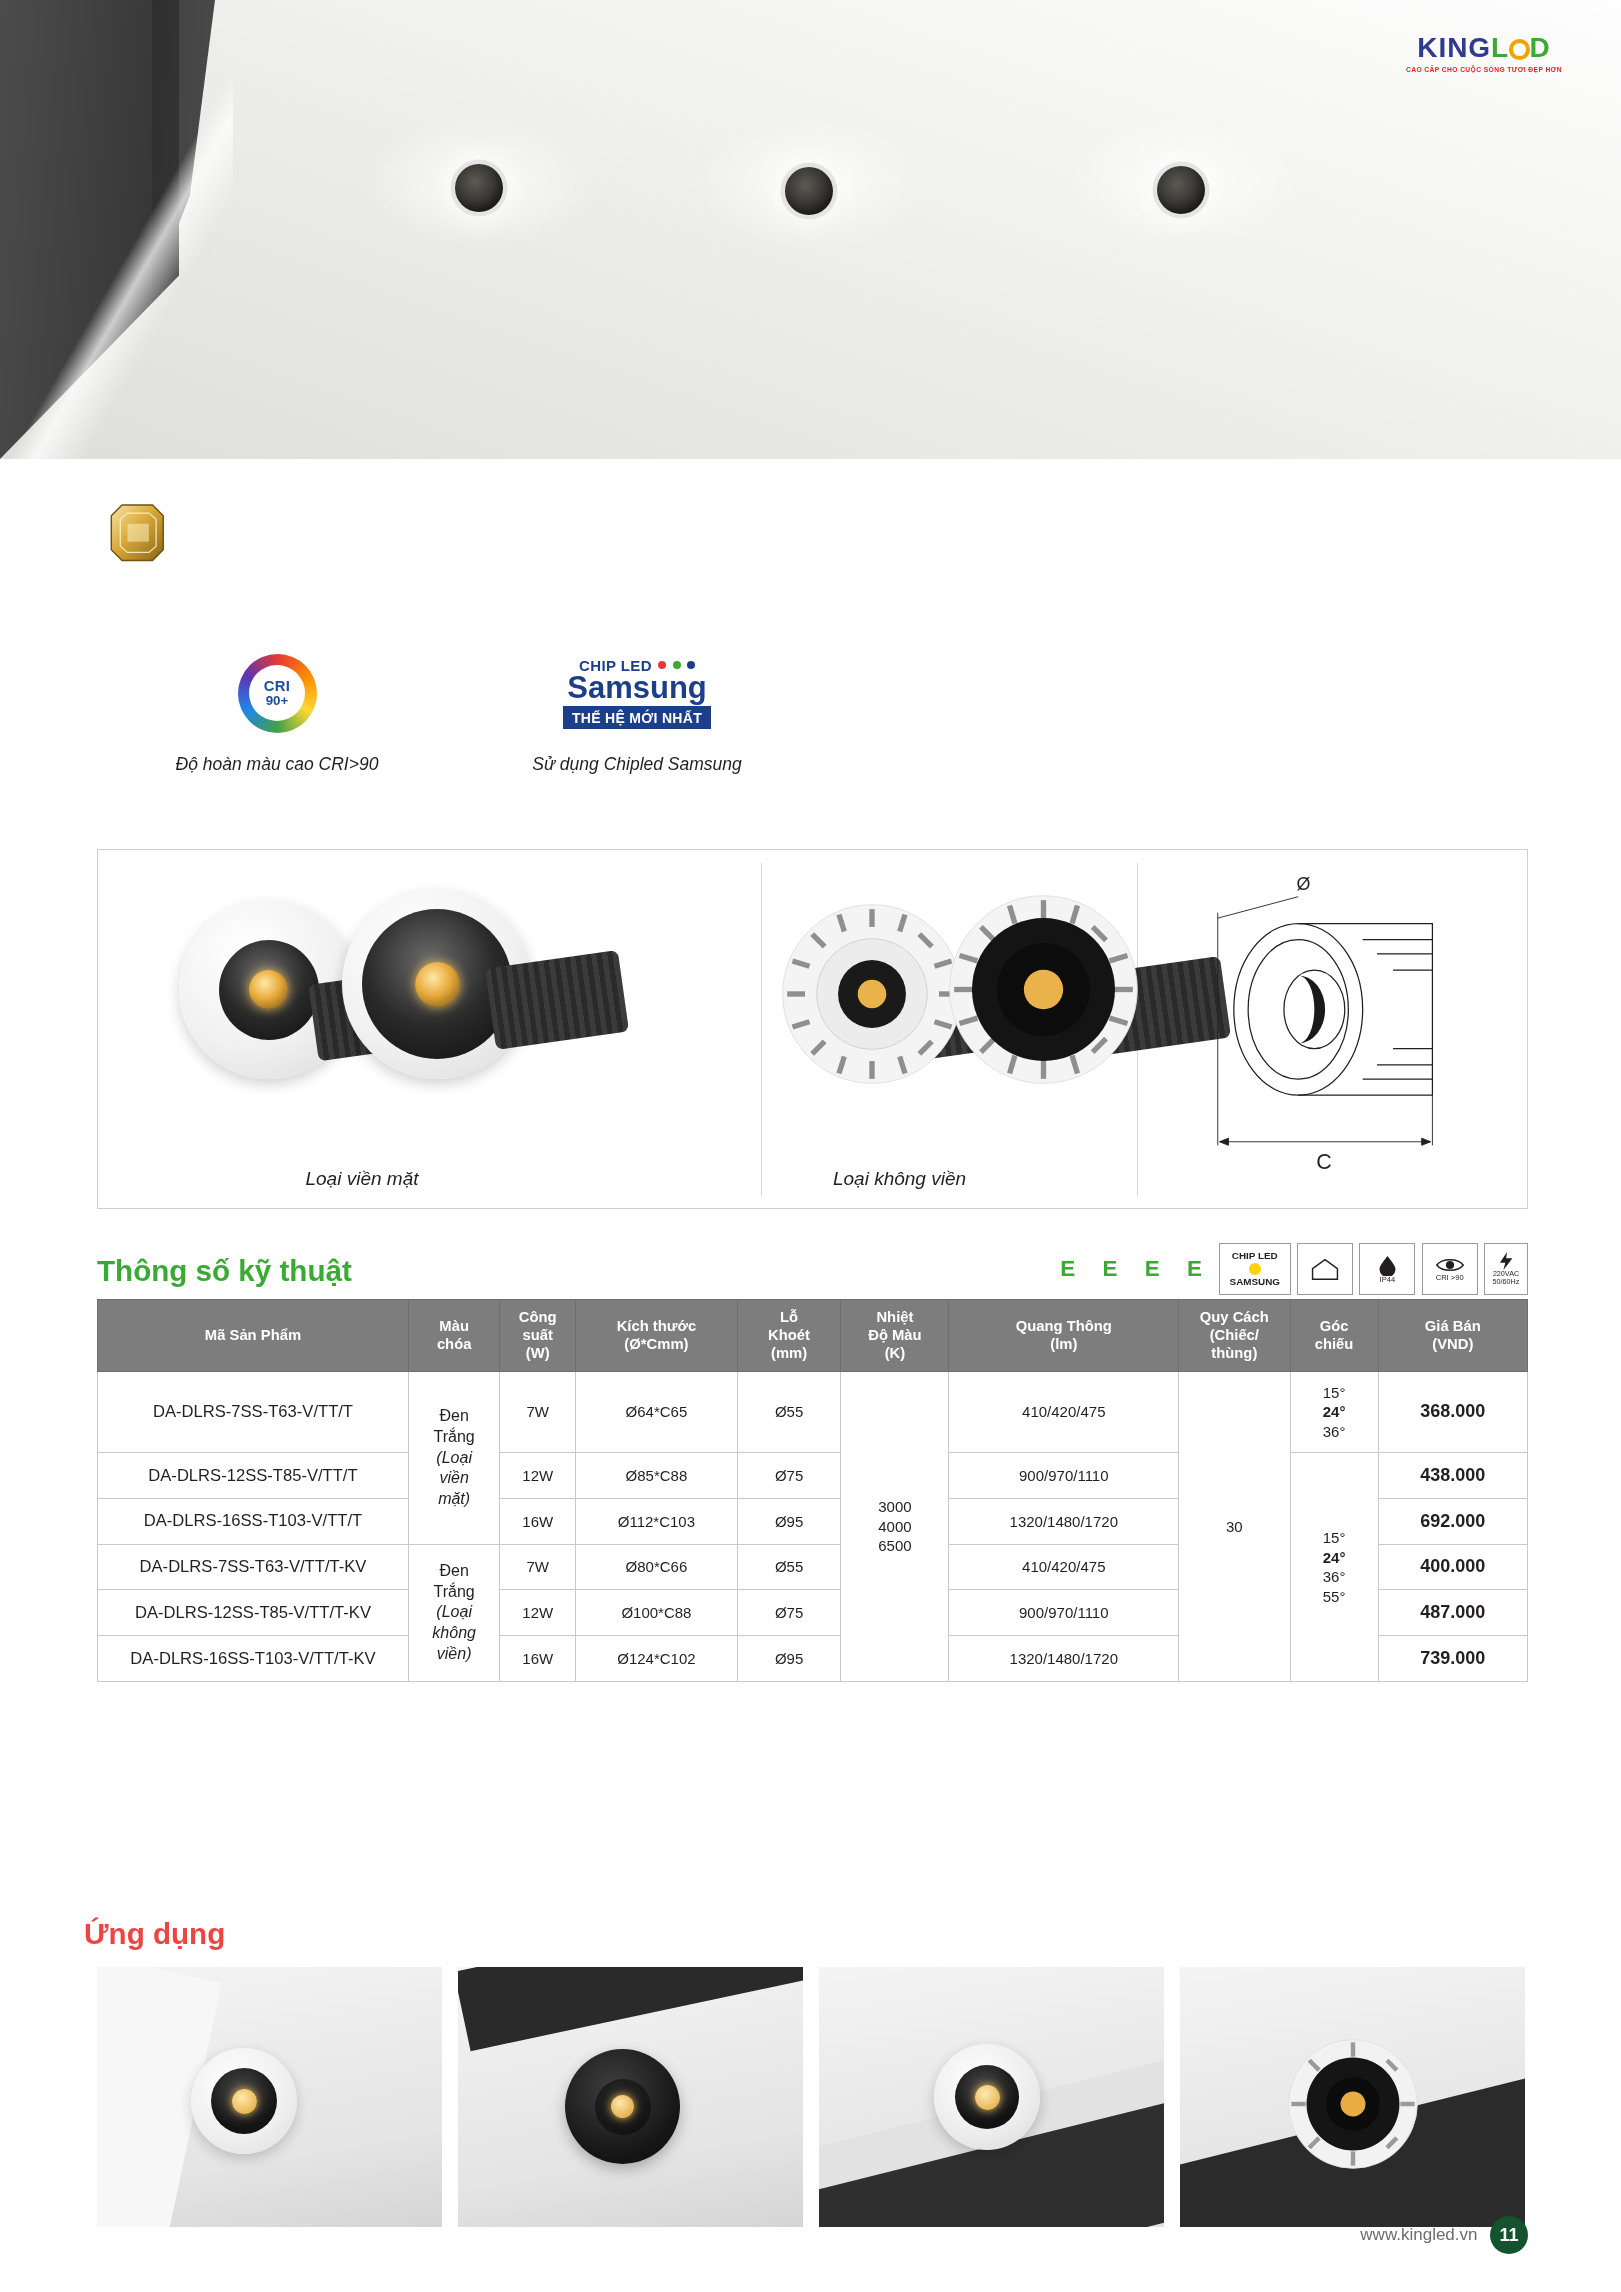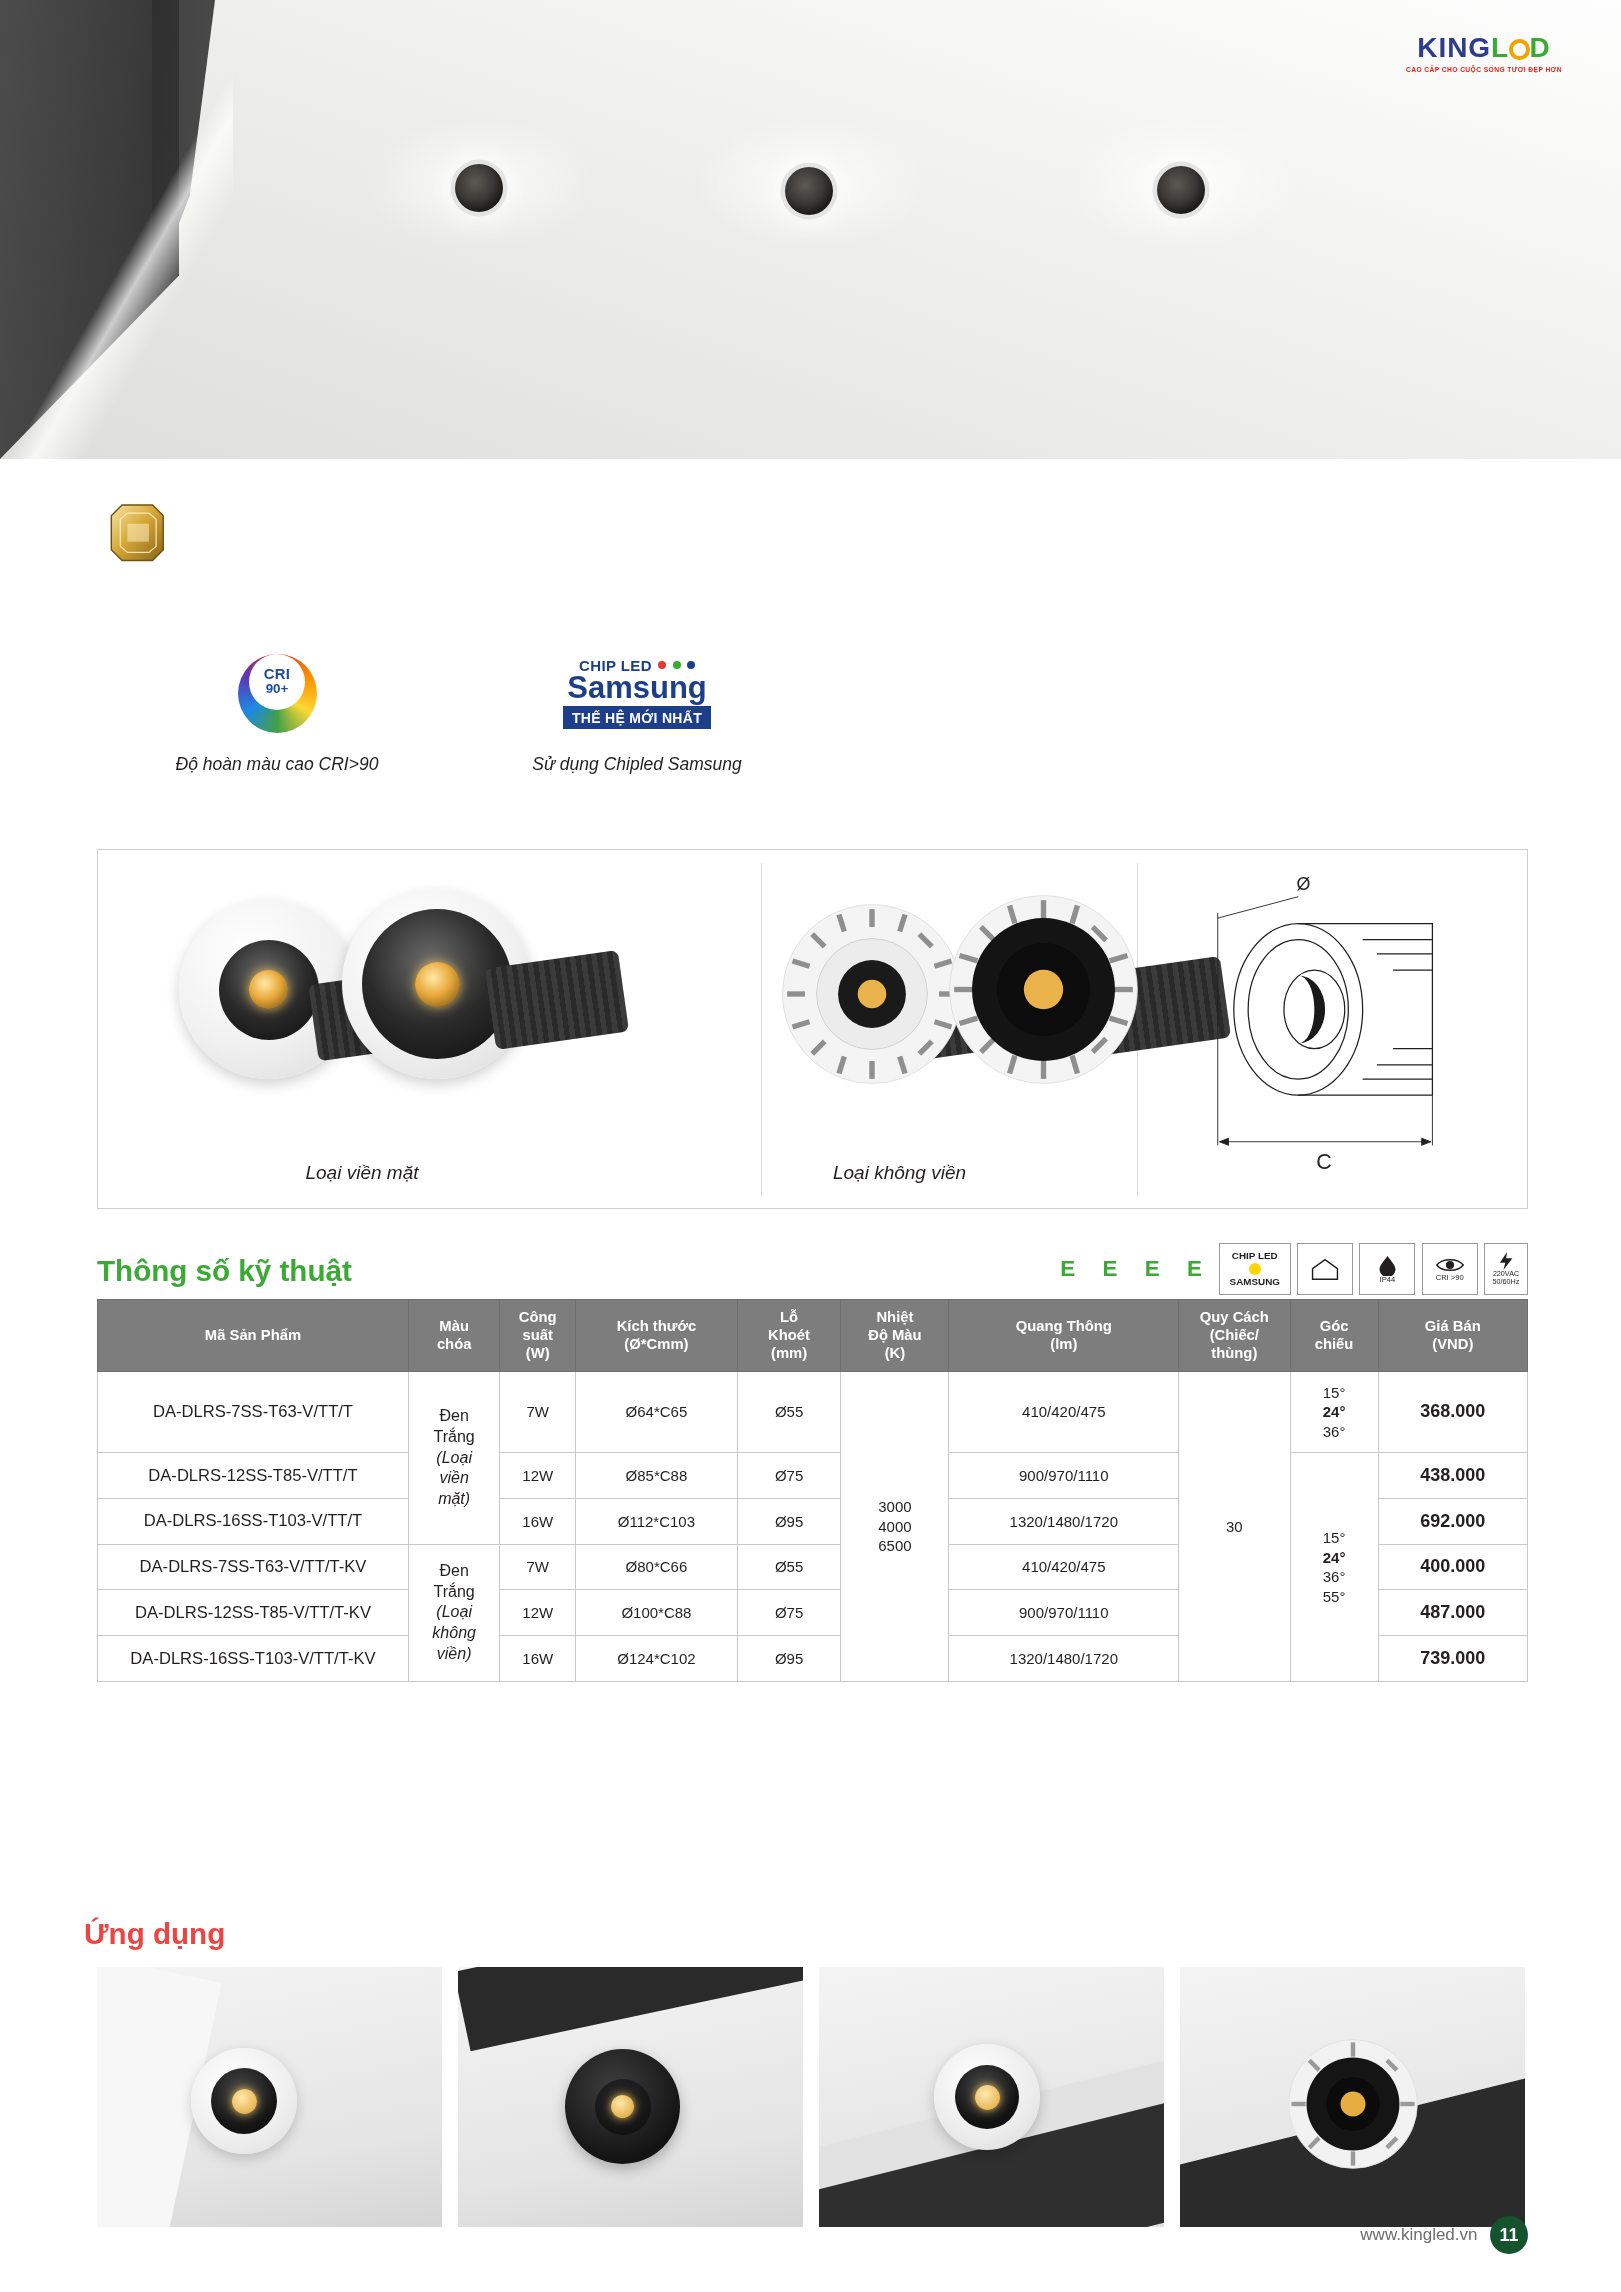--- a/index.html
+++ b/index.html
@@ -106,21 +106,21 @@
   .feature .badge-wrap {
     height:100px; display:flex; align-items:center; justify-content:center;
   }
   .feature .cap {
     font-size:17.5px; font-style:italic; color:#231f20; margin-top:10.7px;
   }
   
   .cri {
     width:79px;height:79px;border-radius:50%;
     background:conic-gradient(#e53935,#fb8c00,#fdd835,#43a047,#1e88e5,#5e35b1,#e53935);
-    display:flex;align-items:flex-start;justify-content:center;
+    display:flex;align-items:center;justify-content:center;
   }
   .cri-in {
     width:56px;height:56px;border-radius:50%;background:#fff;
     display:flex;flex-direction:column;align-items:center;justify-content:center;
     line-height:1;
   }
   .cri-in b { font-size:14.8px; color:#1d4d9b; letter-spacing:0.4px;}
   .cri-in span { font-size:13.4px; color:#1d4d9b; font-weight:bold; }
 
   
@@ -156,21 +156,21 @@
   }
   .ugr .eye { margin-bottom:1.8px; }
   .ugr .t { font-size:12px; color:#231f20; }
 
   
   .photo-box {
     position:absolute; left:97px; top:849px; width:1431px; height:360px;
     border:0.9px solid #cfcfcf; background:#fff;
   }
   .photo-cap {
-    position:absolute; bottom:24px; font-size:19px; font-style:italic; text-align:center;
+    position:absolute; bottom:18px; font-size:19px; font-style:italic; text-align:center;
   }
   .cap-a { left:116px; width:296px; }
   .cap-b { left:645px; width:313px; }
 
   .divider-v {
     position:absolute; top:12.5px; bottom:12.5px; width:0.9px; background:#d8d8d8;
   }
 
   
   .dl { position:absolute; }

